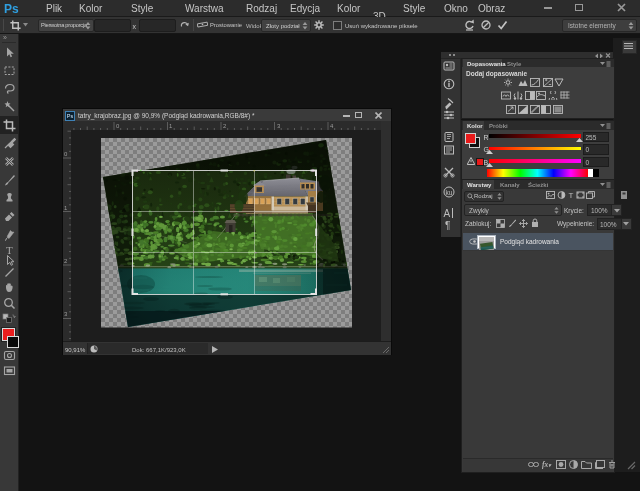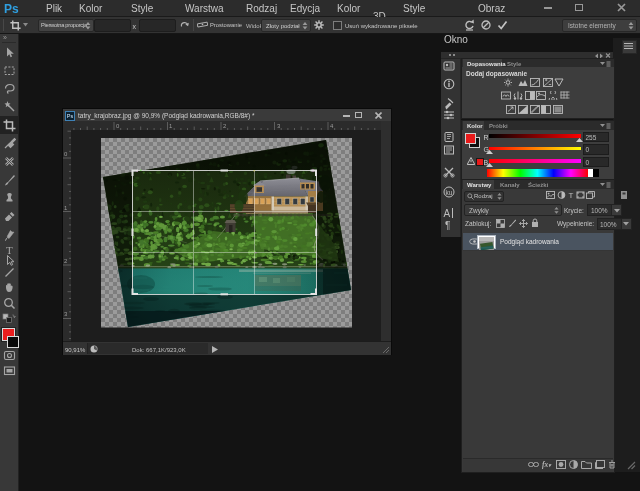--- a/index.html
+++ b/index.html
@@ -16,21 +16,21 @@
   <span class="abs" style="left:4px;top:2px;font-size:12px;font-weight:bold;color:#2f9fe0;letter-spacing:0px;">Ps</span>
   <span class="tx abs" style="left:46px;top:4px;">Plik</span>
   <span class="tx abs" style="left:79px;top:4px;">Kolor</span>
   <span class="tx abs" style="left:131px;top:4px;">Style</span>
   <span class="tx abs" style="left:185px;top:4px;">Warstwa</span>
   <span class="tx abs" style="left:246px;top:4px;">Rodzaj</span>
   <span class="tx abs" style="left:290px;top:4px;">Edycja</span>
   <span class="tx abs" style="left:337px;top:4px;">Kolor</span>
   <span class="tx abs" style="left:373px;top:12px;">3D</span>
   <span class="tx abs" style="left:403px;top:4px;">Style</span>
-  <span class="tx abs" style="left:444px;top:4px;margin-top:31px;">Okno</span>
+  <span class="tx abs" style="left:444px;top:4px;">Okno</span>
   <span class="tx abs" style="left:478px;top:4px;">Obraz</span>
 
   <span class="abs" style="left:544px;top:7px;width:8px;height:2px;background:#989898;"></span>
   <span class="abs" style="left:575px;top:4px;width:6px;height:5px;border:1.5px solid #989898;"></span>
   <svg class="abs" style="left:617px;top:3px;" width="9" height="9">
       <path d="M1 1 L8 8 M8 1 L1 8" stroke="#989898" stroke-width="1.7"></path>
     </svg>
 </div>
 
 <div class="abs" style="left:0;top:17px;width:640px;height:16px;background:#333333;border-bottom:1px solid #161616;">

